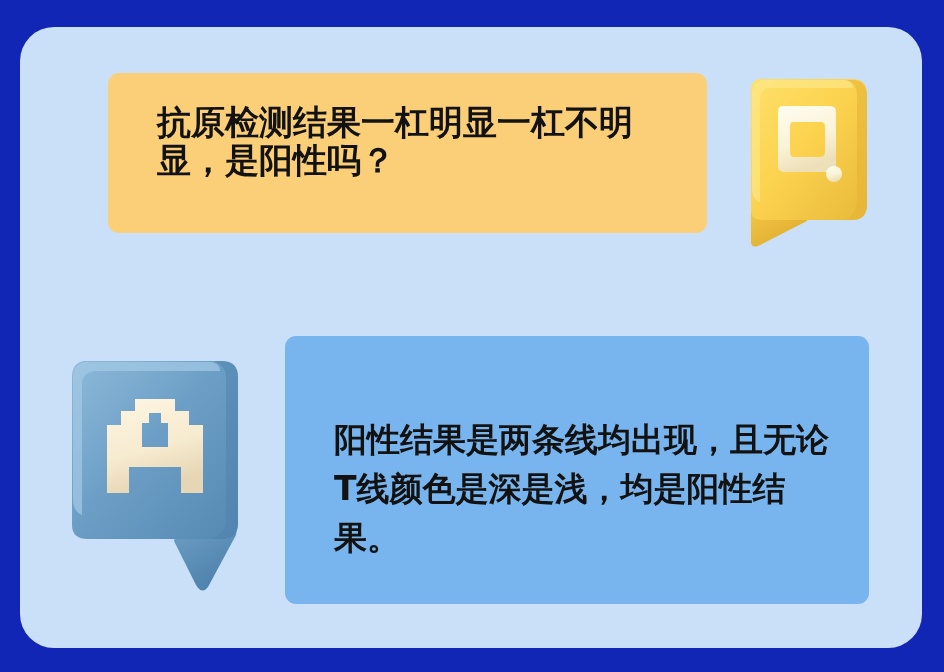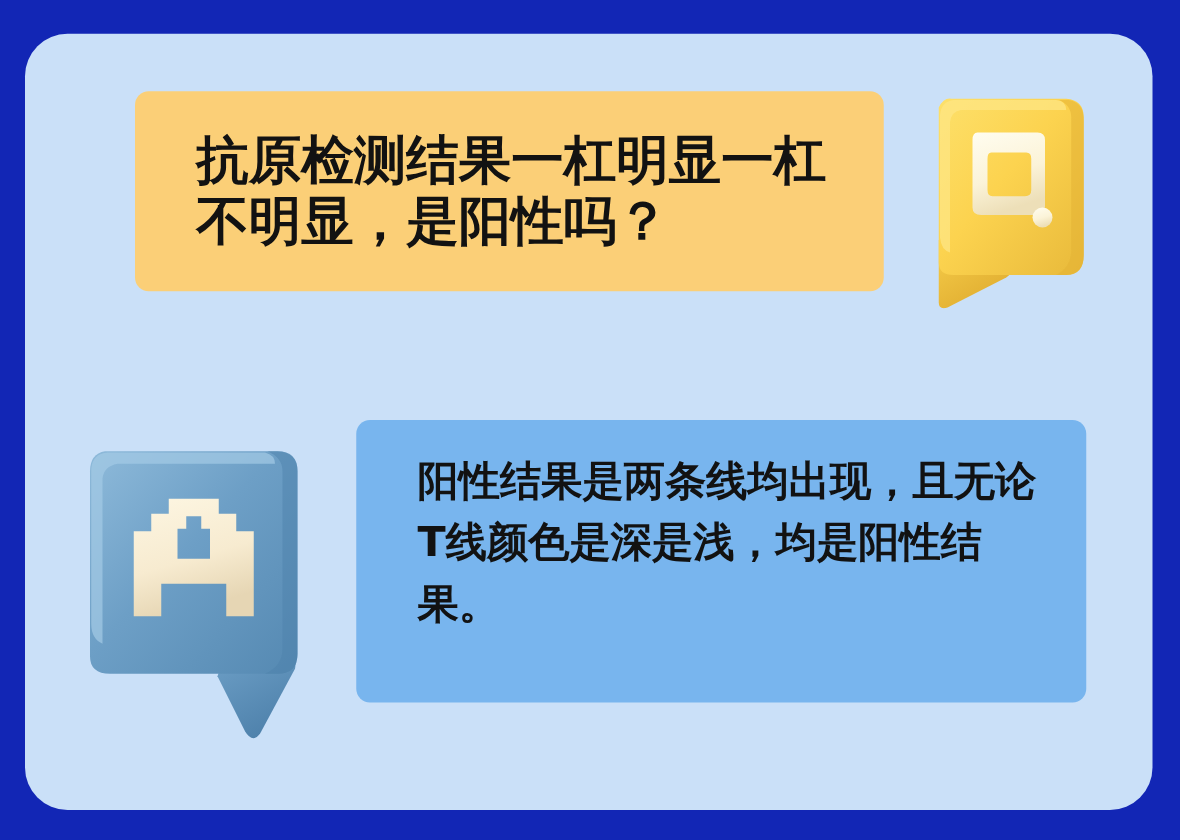--- a/index.html
+++ b/index.html
@@ -39,39 +39,39 @@
     left: 88px;
     top: 46px;
     width: 599px;
     height: 160px;
     background: #fbcf77;
     border-radius: 11px;
     box-sizing: border-box;
     padding: 30px 26px 0 49px;
   }
   .q-text {
-    font-size: 42px;
-    line-height: 49px;
+    font-size: 34px;
+    line-height: 38px;
     color: #121212;
     font-weight: 700;
     letter-spacing: 0px;
     white-space: pre-wrap;
   }
 
   
   .a-bubble-box {
     position: absolute;
     left: 265px;
     top: 309px;
     width: 584px;
-    height: 226px;
+    height: 268px;
     background: #78b5ee;
     border-radius: 11px;
     box-sizing: border-box;
-    padding: 24px 24px 0 49px;
+    padding: 79px 24px 0 49px;
   }
   .a-text {
     font-size: 33px;
     line-height: 49px;
     color: #121212;
     font-weight: 700;
     white-space: pre-wrap;
   }
 
   

